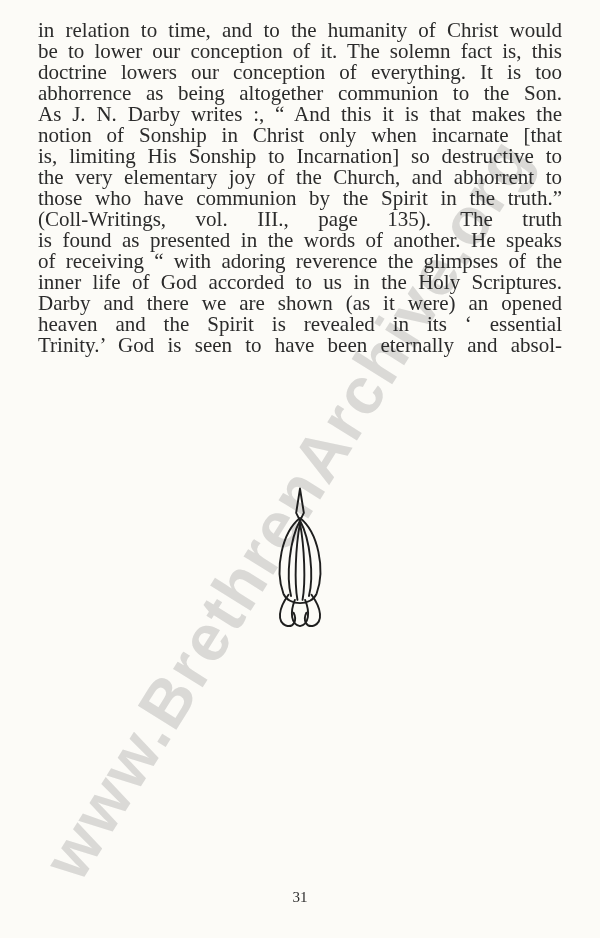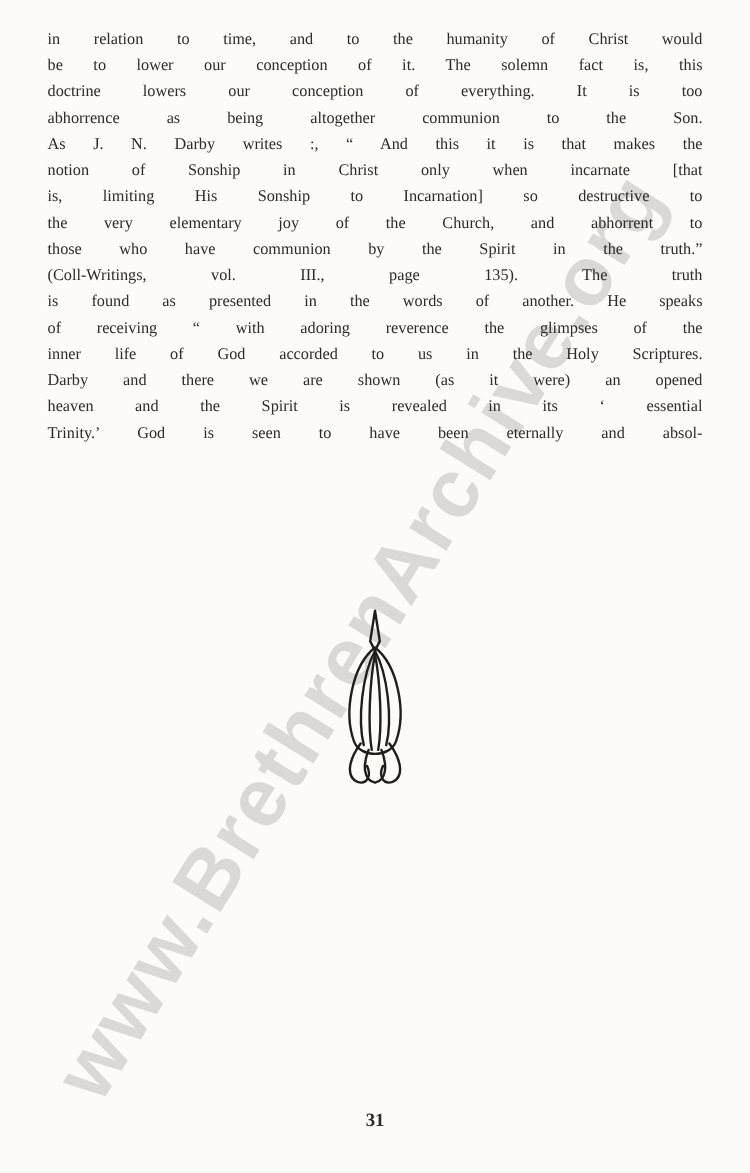--- a/index.html
+++ b/index.html
@@ -27,21 +27,21 @@
     z-index: 1;
     pointer-events: none;
     font-family: "Liberation Sans", sans-serif;
   }
   .body-text {
     position: absolute;
     left: 38px;
     top: 20px;
     width: 524px;
     z-index: 2;
-    font-size: 13px;
+    font-size: 21px;
     line-height: 21px;
   }
   .line {
     text-align: justify;
     text-align-last: justify;
     white-space: normal;
     min-height: 21px;
   }
   .line.last {
     text-align-last: left;
@@ -55,21 +55,21 @@
     justify-content: center;
     z-index: 2;
   }
   .page-number {
     position: absolute;
     bottom: 32px;
     left: 0;
     width: 600px;
     text-align: center;
     font-size: 15px;
-    font-weight: bold;
+    font-weight: normal;
     z-index: 2;
   }
 </style>
 </head>
 <body>
 
 <div class="page">
 
   <div class="watermark">www.BrethrenArchive.org</div>
 

